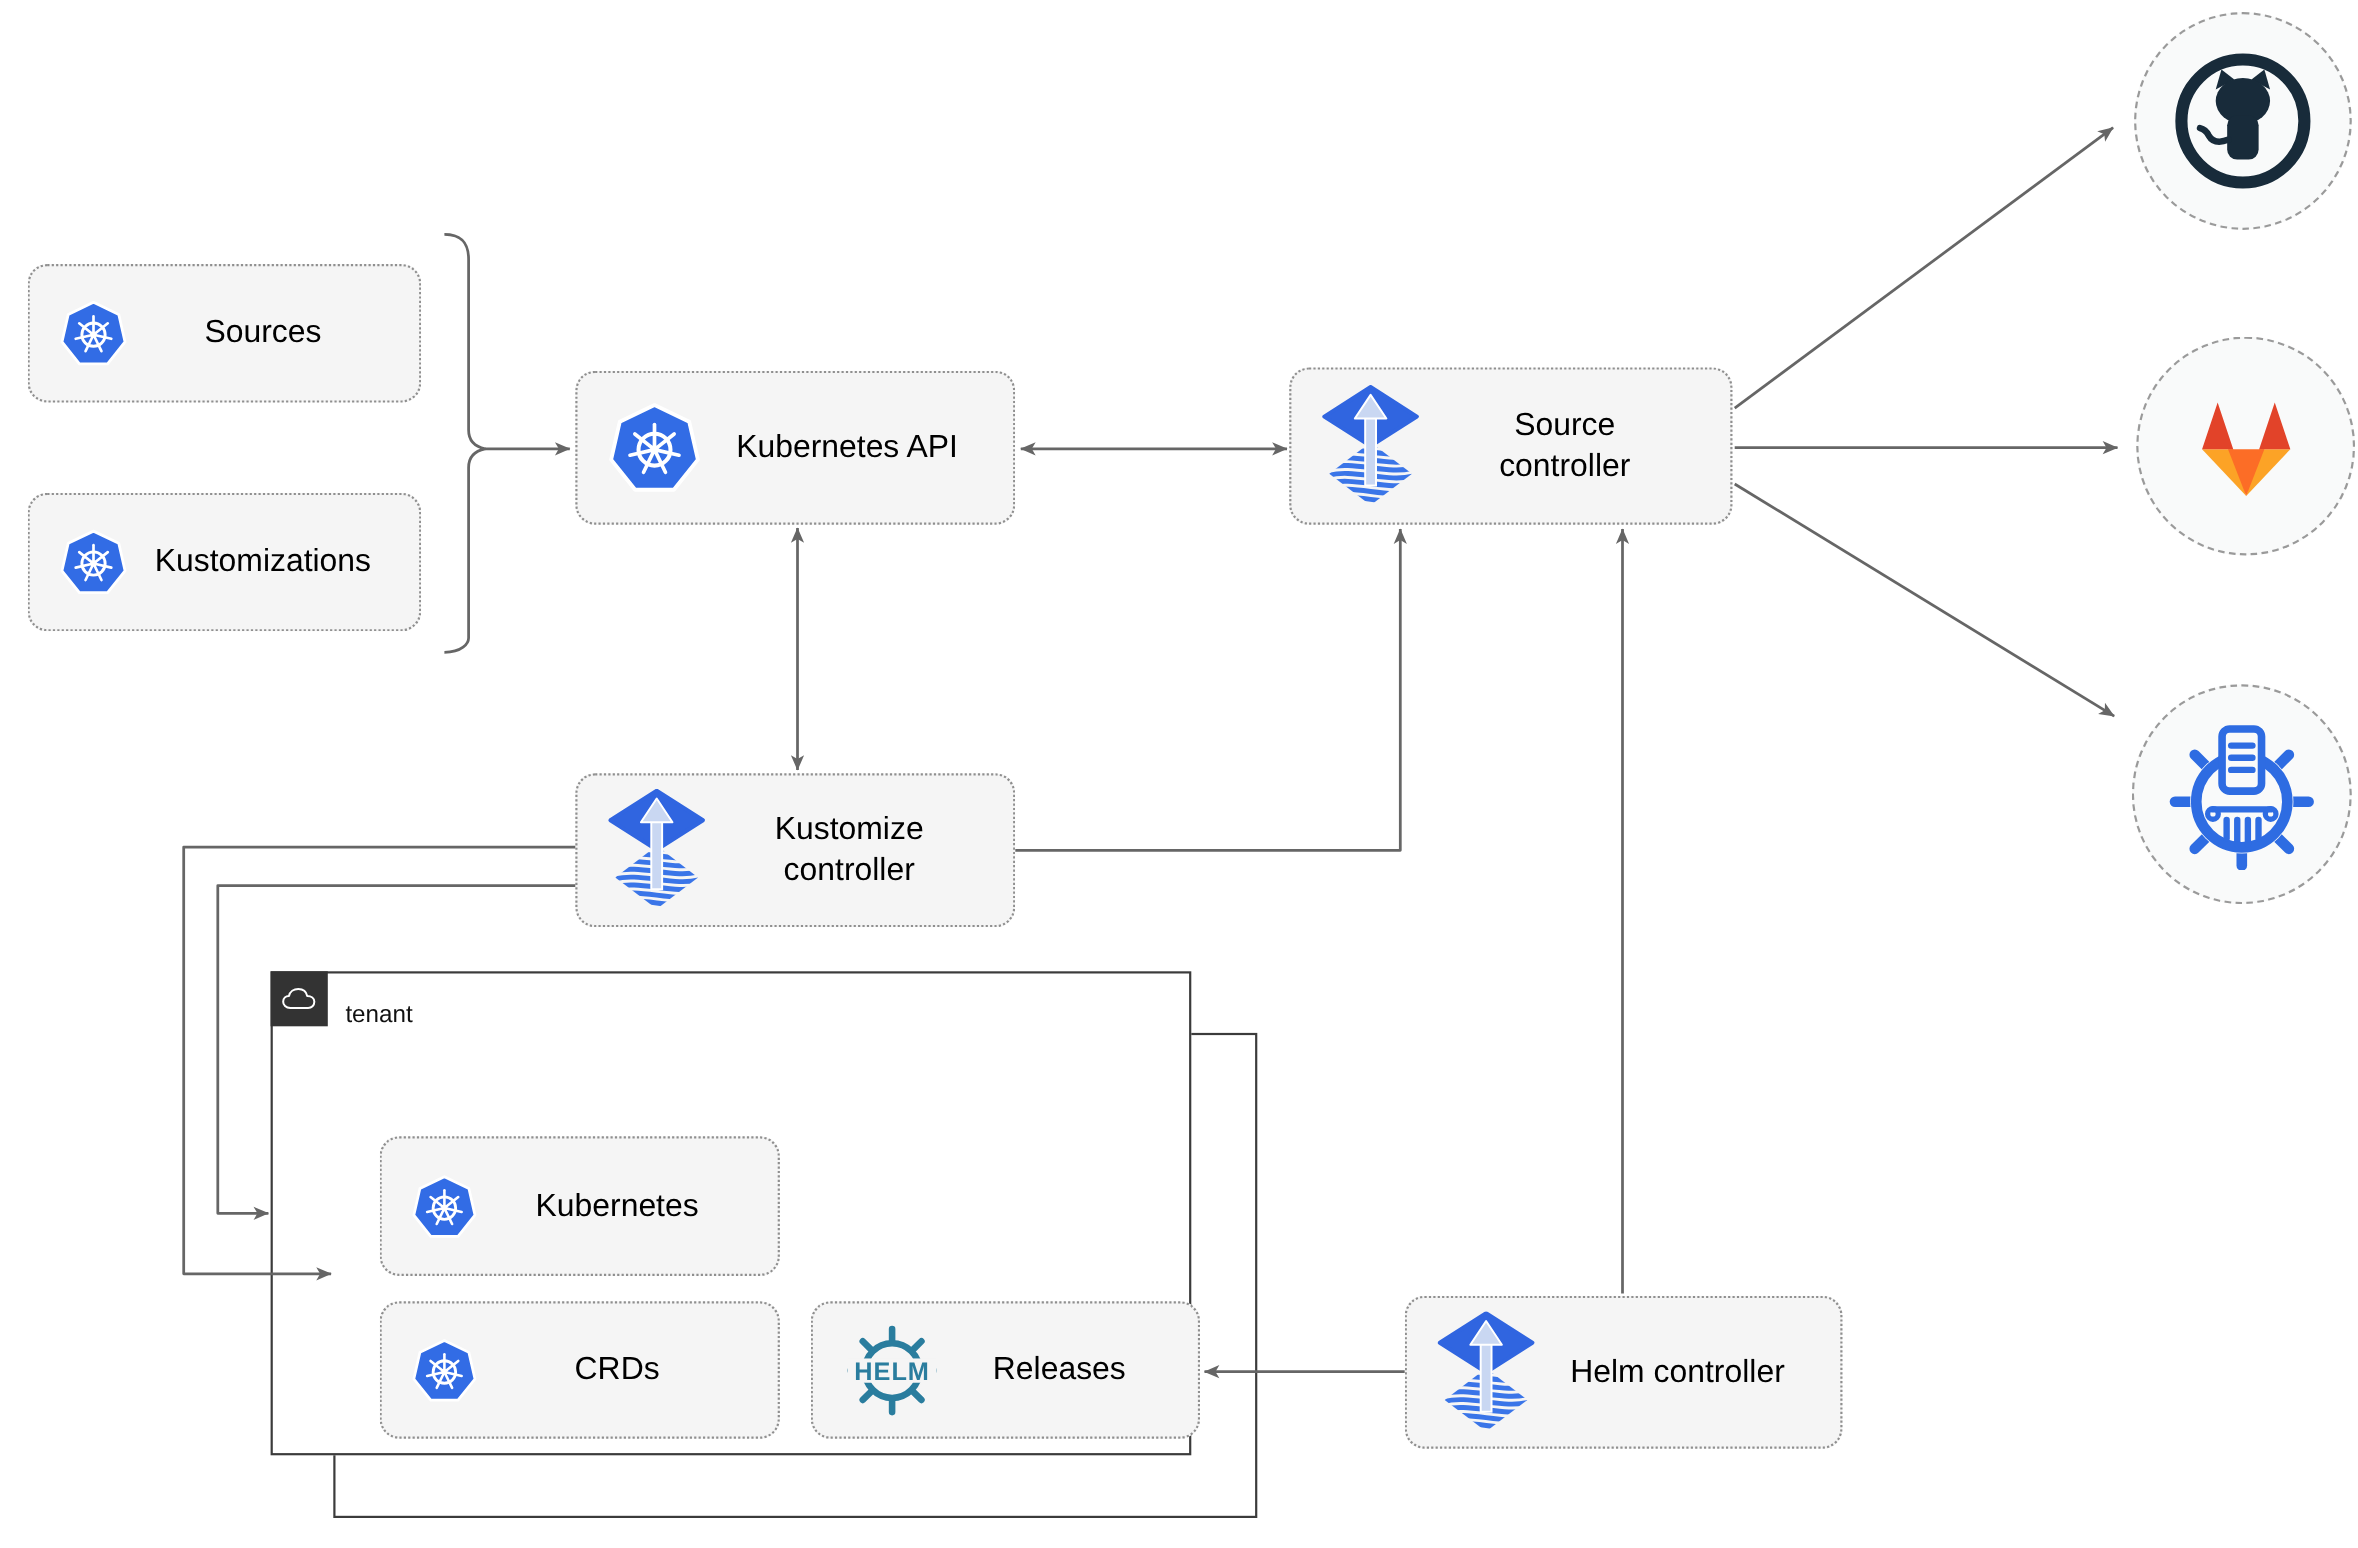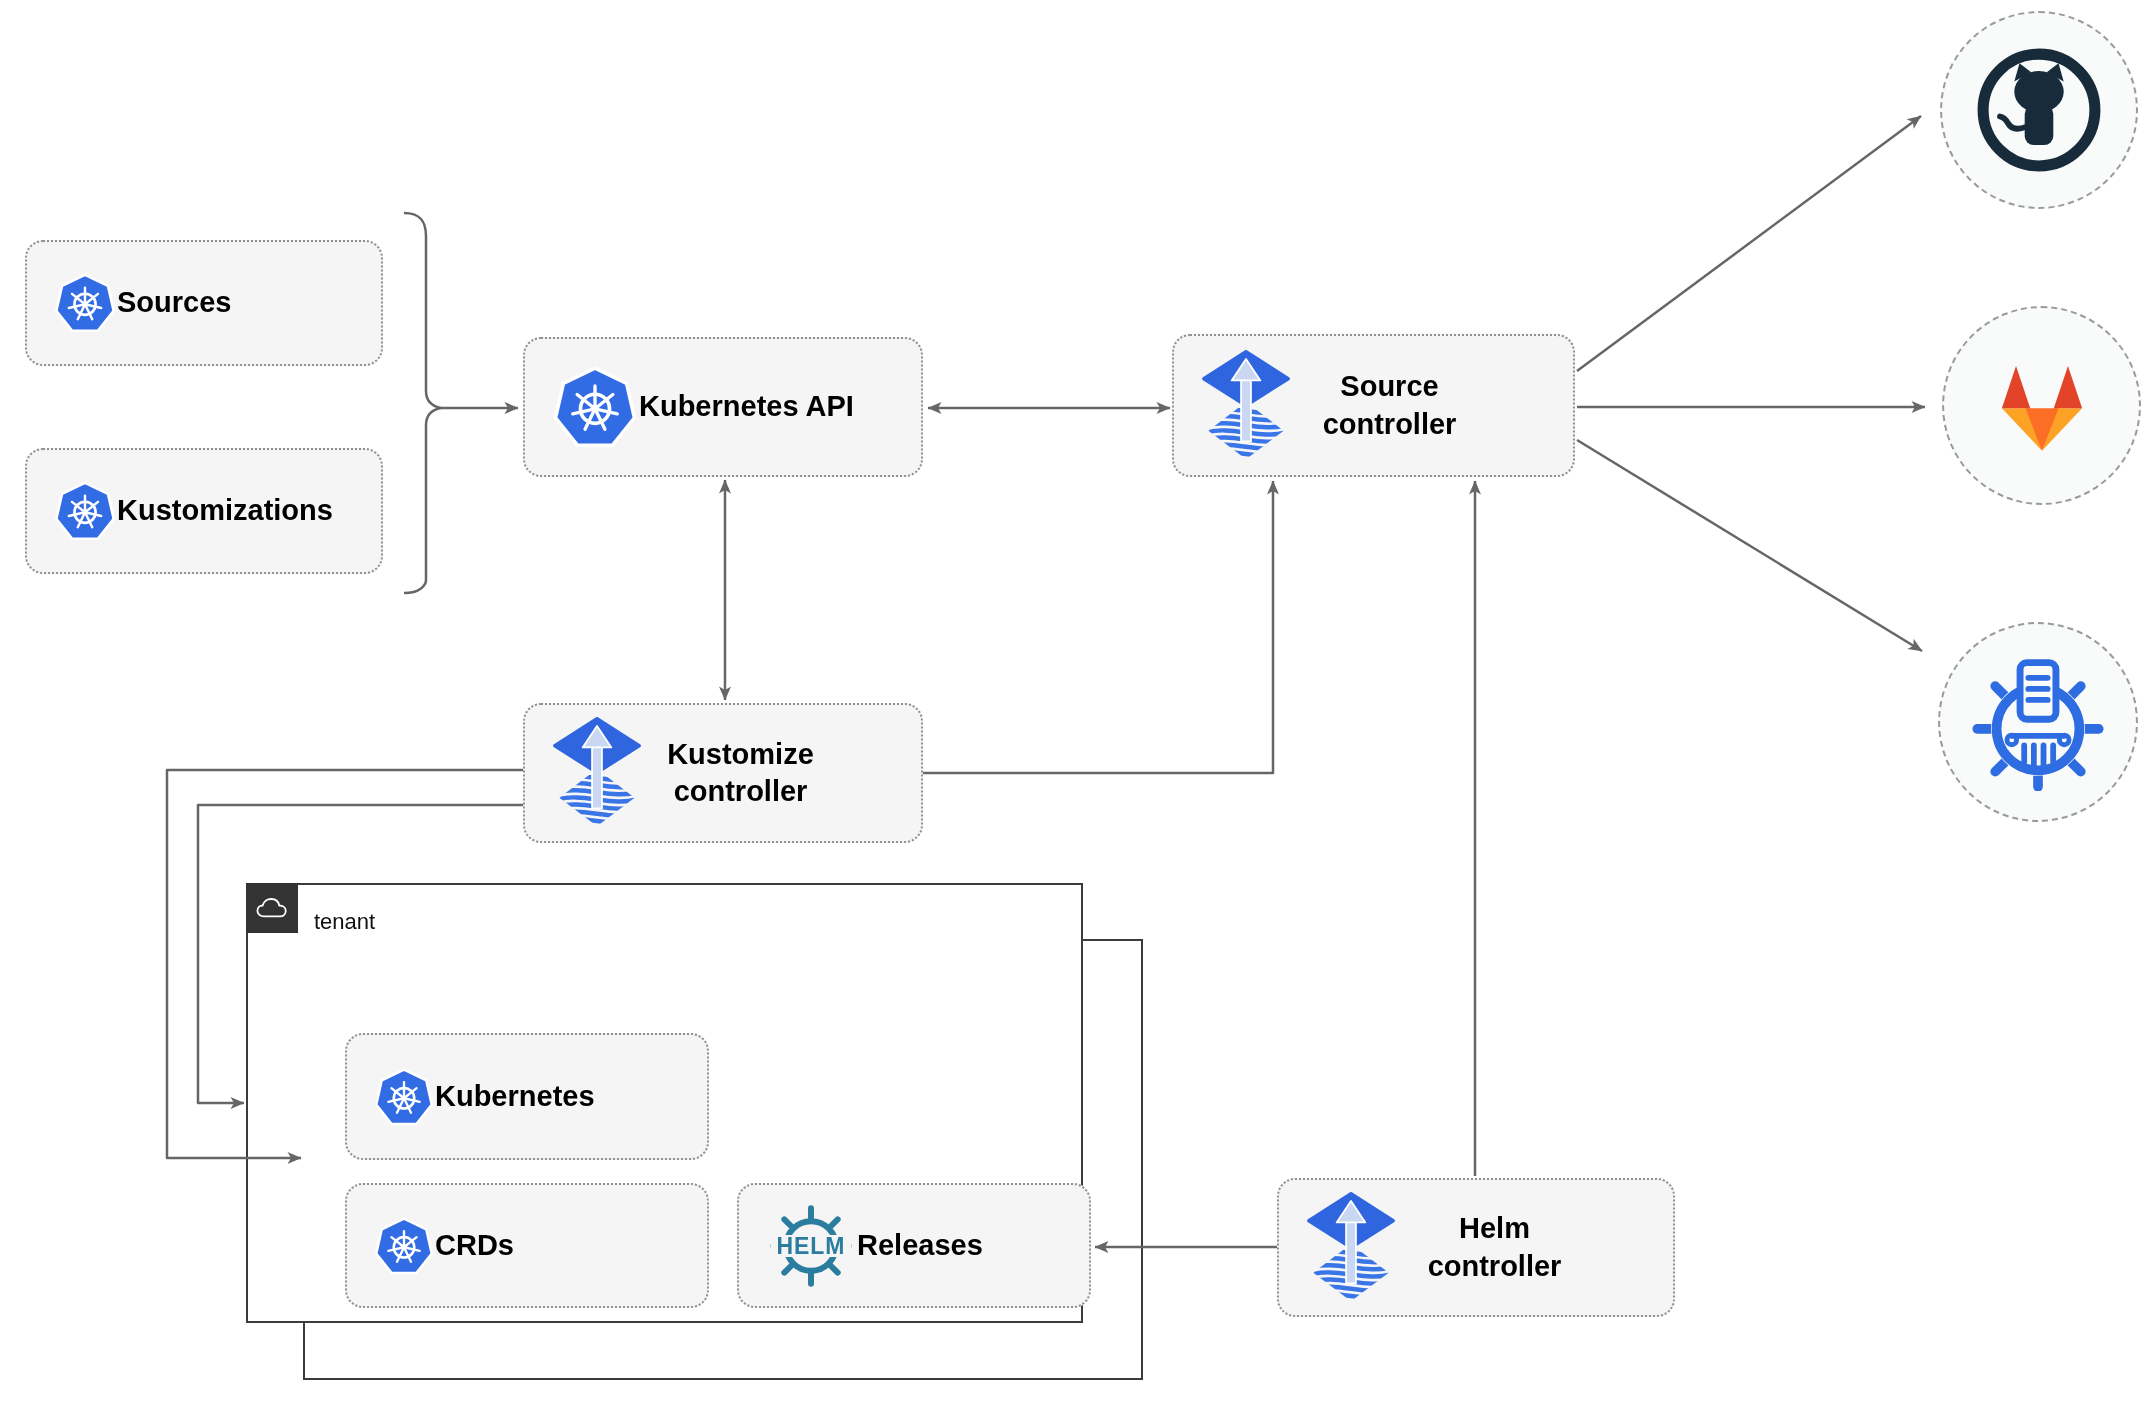--- a/index.html
+++ b/index.html
@@ -5,21 +5,21 @@
   html,body{margin:0;padding:0;background:#ffffff;}
   body{width:2144px;height:1407px;position:relative;overflow:hidden;
        font-family:"Liberation Sans","DejaVu Sans",sans-serif;}
   .canvas{position:absolute;inset:0;}
 
   
   .node{position:absolute;background:var(--node-fill,#f5f5f5);
         border:2px dotted var(--node-border,#8f8f8f);border-radius:18px;
         display:flex;align-items:center;box-sizing:border-box;
         padding:0 20px 0 26px;z-index:10;}
-  .label-zone{flex:1;display:flex;justify-content:flex-start;font-weight:bold;}
+  .label-zone{flex:1;display:flex;justify-content:center;}
   .lbl{font-size:29px;color:var(--text-color,#000);line-height:1.28;text-align:center;}
   .ctrl .lbl{width:195px;}
   .nowrap .lbl{white-space:nowrap;}
 
   
   .tenant{position:absolute;background:#ffffff;
           border:2.5px solid var(--tenant-border,#3b3b3b);box-sizing:border-box;}
   .tenant-head{position:absolute;top:-2.5px;left:-2.5px;width:52px;height:50px;
                background:var(--tenant-header-bg,#333);display:flex;
                align-items:center;justify-content:center;}

